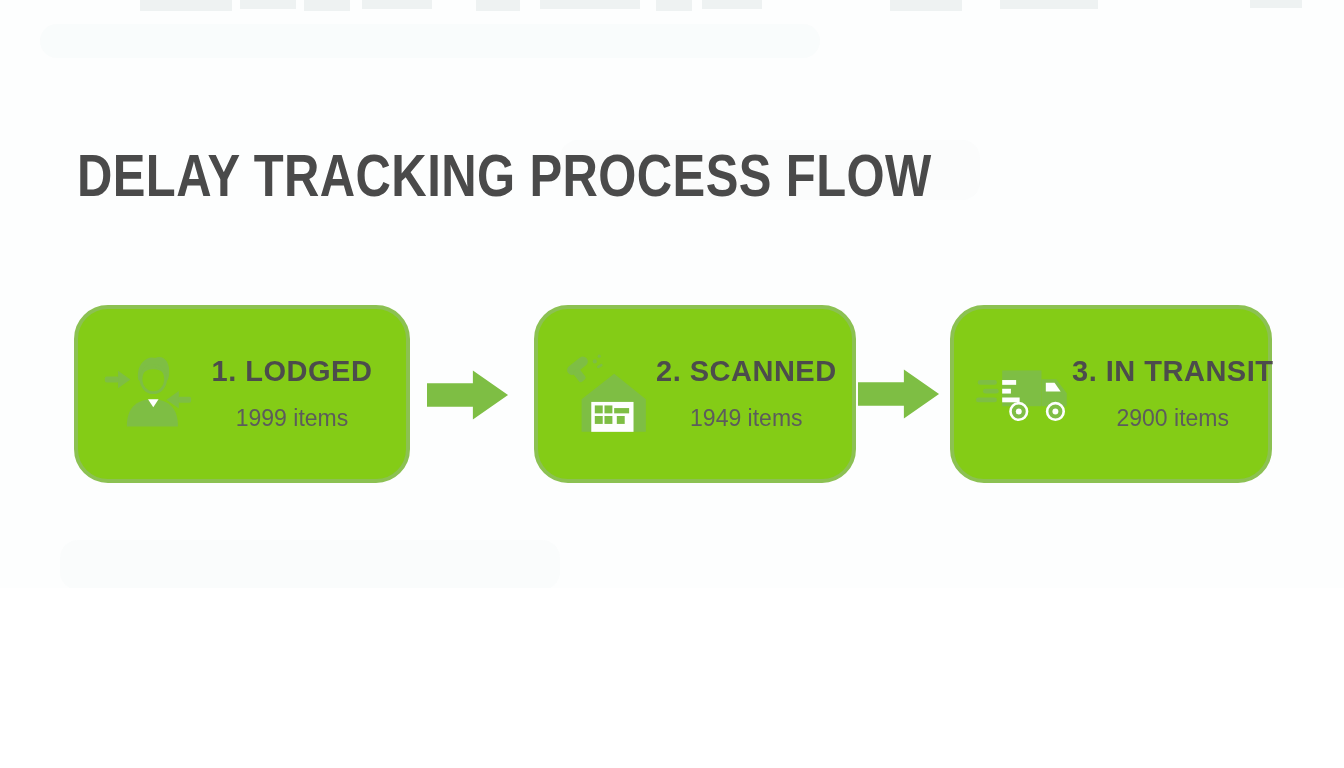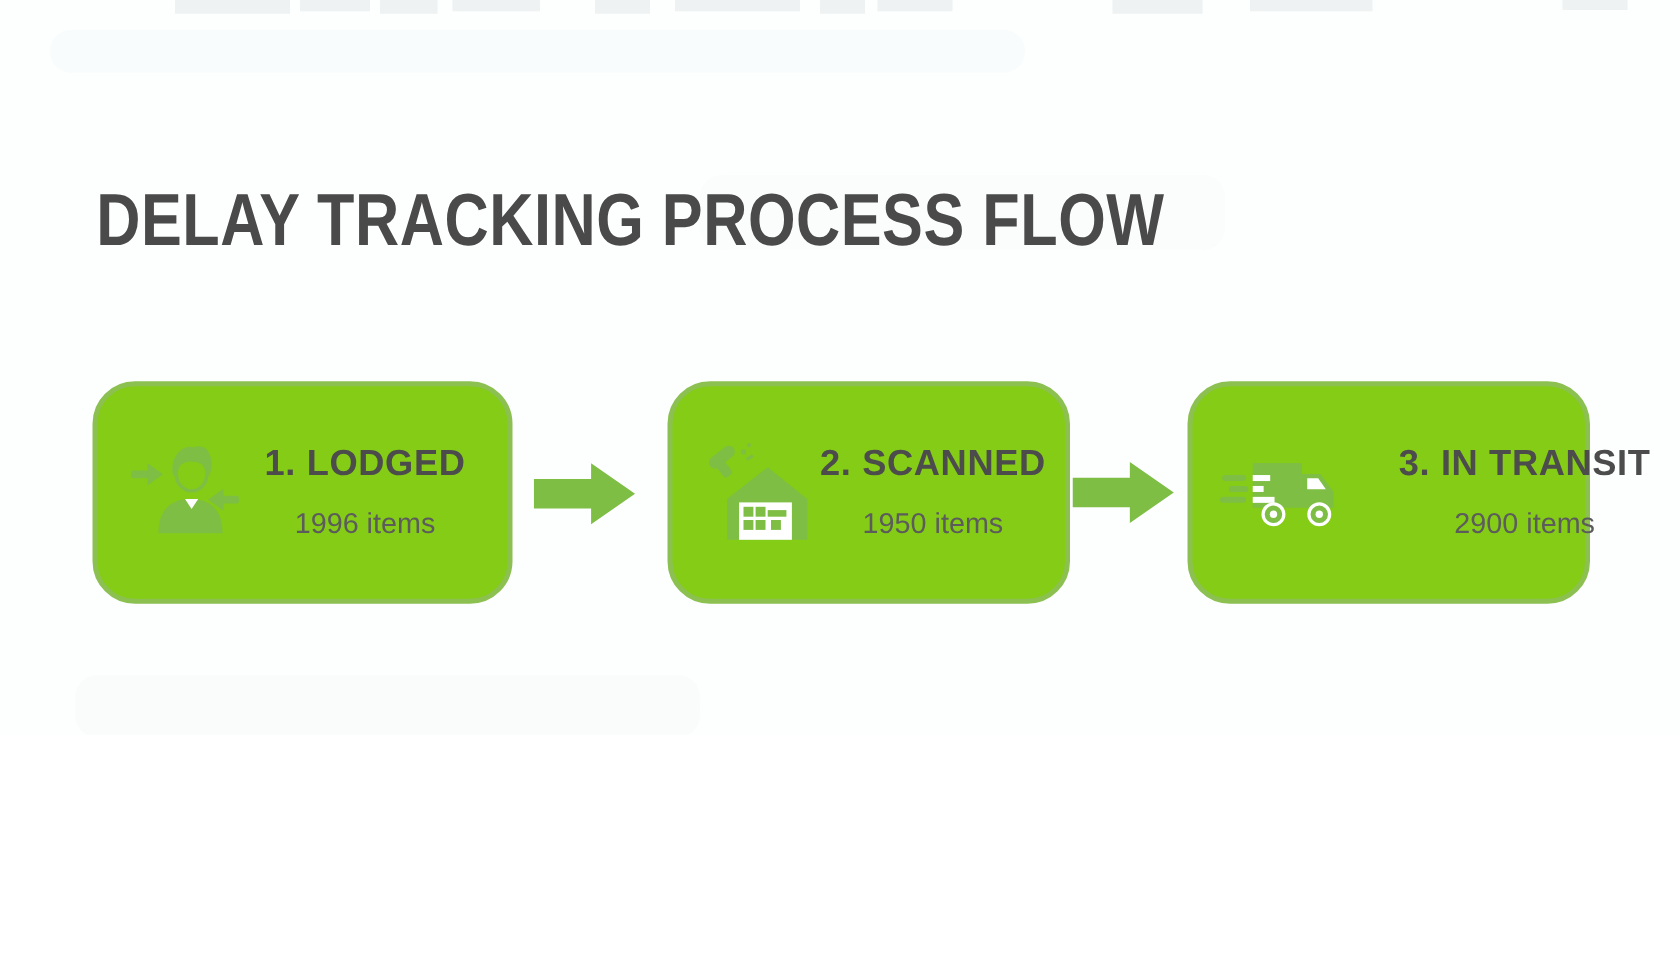--- a/index.html
+++ b/index.html
@@ -32,21 +32,21 @@
     transform:scaleX(0.83);transform-origin:left center;
   }
 
   .step-box{
     position:absolute;top:305px;height:178px;box-sizing:border-box;
     border:4px solid #8cc152;border-radius:34px;background:#84cc16;
     display:flex;align-items:center;padding:0 18px 0 22px;
   }
   .step-box.pos1{left:74px;width:336px;}
   .step-box.pos2{left:518px;width:322px;margin-left:16px;}
-  .step-box.pos3{left:950px;width:322px;gap:47px;}
+  .step-box.pos3{left:950px;width:322px;}
 
   .step-icon{flex:none;width:96px;display:flex;justify-content:center;align-items:center;}
   .step-icon svg{display:block;}
   .step-text{flex:1;text-align:center;padding-bottom:2px;}
   .step-label{font-size:29px;font-weight:bold;color:#4c4c4c;letter-spacing:0.5px;white-space:nowrap;}
   .step-count{font-size:23px;color:#5c5c5c;margin-top:17px;white-space:nowrap;}
 
   .flow-arrow{position:absolute;display:block;}
   .flow-arrow.a1{left:427px;top:369px;}
   .flow-arrow.a2{left:858px;top:368px;}
@@ -92,21 +92,21 @@
           <path d="M 26 84 C 27 63 40 56 55 56 C 70 56 83 63 84 84 L 84 87 L 26 87 Z"></path>
         </g>
 
         <ellipse cx="56" cy="33" rx="14" ry="15.5" fill="none" stroke="#7ebe44" stroke-width="3.2"></ellipse>
 
         <polygon points="50,56 62,56 56,65" fill="#fefffe"></polygon>
       </svg>
     </span>
     <div class="step-text">
       <div class="step-label">1. LODGED</div>
-      <div class="step-count">1996 items</div>
+      <div class="step-count">1999 items</div>
     </div>
   </div>
 
   <span class="flow-arrow a1">
     <svg width="82" height="52" viewBox="0 0 84 52">
       <polygon points="0,14 47,14 47,1 83,26 47,51 47,38 0,38" fill="#7ebe44"></polygon>
     </svg>
   </span>
 
   <div class="step-box pos2">
@@ -133,21 +133,21 @@
           <rect x="46" y="63" width="9" height="9"></rect>
           <rect x="57" y="66" width="17" height="6"></rect>
           <rect x="35" y="75" width="9" height="9"></rect>
           <rect x="46" y="75" width="9" height="9"></rect>
           <rect x="60" y="75" width="9" height="9"></rect>
         </g>
       </svg>
     </span>
     <div class="step-text">
       <div class="step-label">2. SCANNED</div>
-      <div class="step-count">1950 items</div>
+      <div class="step-count">1949 items</div>
     </div>
   </div>
 
   <span class="flow-arrow a2">
     <svg width="82" height="52" viewBox="0 0 84 52">
       <polygon points="0,14 47,14 47,1 83,26 47,51 47,38 0,38" fill="#7ebe44"></polygon>
     </svg>
   </span>
 
   <div class="step-box pos3">

